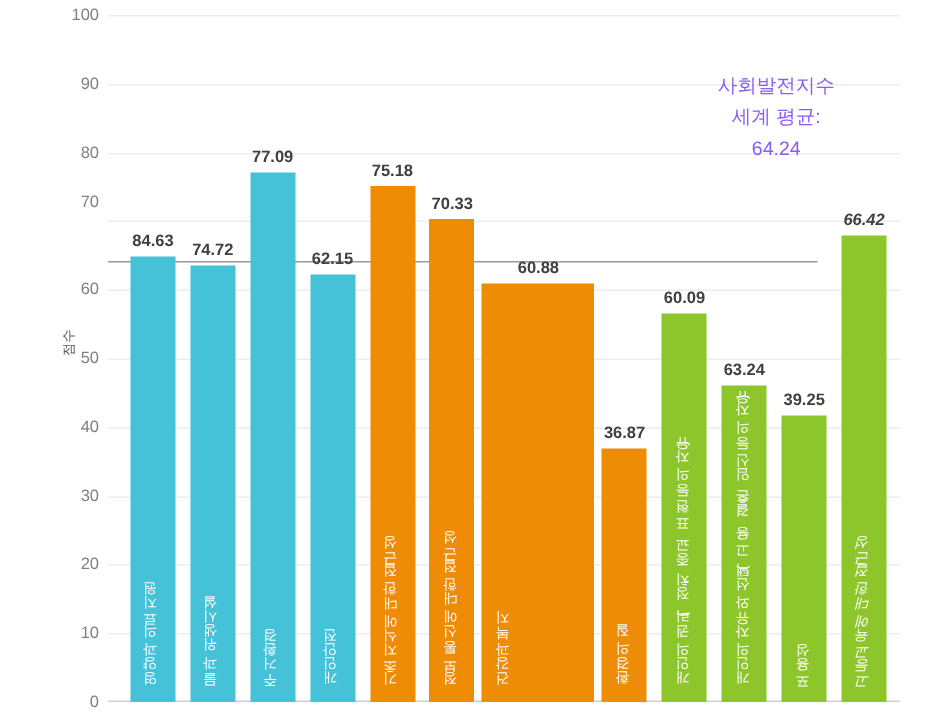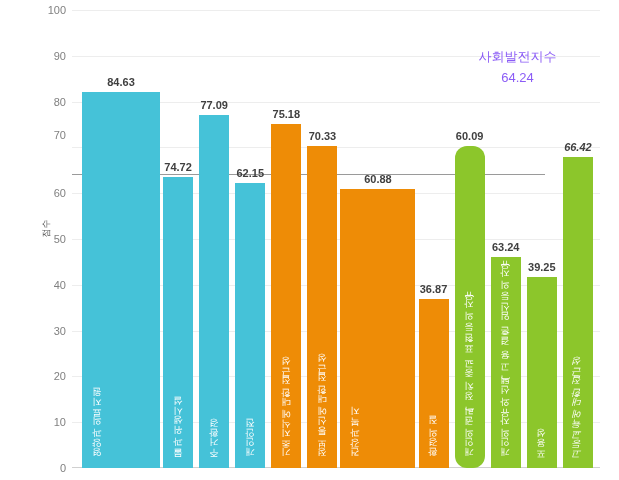--- a/index.html
+++ b/index.html
@@ -146,21 +146,21 @@
         <div class="gridline" style="top: 183.2px;"></div>
         <div class="gridline" style="top: 137.4px;"></div>
         <div class="gridline" style="top: 91.6px;"></div>
         <div class="gridline" style="top: 45.8px;"></div>
         <div class="gridline" style="top: 0px;"></div>
       </div>
     <div class="axis-line"></div>
     <div class="avg-line" id="avg-line" style="top: 163.781px;"></div>
     <div id="bars">
         <div class="bar-slot">
-          <div class="bar" style="height: 376px; background: rgb(69, 194, 216); padding-left: 48px;">
+          <div class="bar" style="height: 297px; background: rgb(69, 194, 216);">
             <div class="bar-value">84.63</div>
             <div class="lbl-wrap">
               <div class="lbl-rot">영양과 의료지원</div>
             </div>
           </div>
         </div>
         <div class="bar-slot">
           <div class="bar" style="height: 291px; background: rgb(69, 194, 216);">
             <div class="bar-value">74.72</div>
             <div class="lbl-wrap">
@@ -210,21 +210,21 @@
         </div>
         <div class="bar-slot">
           <div class="bar" style="height: 168.865px; background: rgb(238, 140, 6);">
             <div class="bar-value">36.87</div>
             <div class="lbl-wrap">
               <div class="lbl-rot">환경의 질</div>
             </div>
           </div>
         </div>
         <div class="bar-slot">
-          <div class="bar" style="height: 322px; background: rgb(140, 198, 43); border-radius: 12px;">
+          <div class="bar" style="height: 259px; background: rgb(140, 198, 43);">
             <div class="bar-value">60.09</div>
             <div class="lbl-wrap">
               <div class="lbl-rot">개인의 권리 (정치, 종교, 표현 등의 자유)</div>
             </div>
           </div>
         </div>
         <div class="bar-slot">
           <div class="bar" style="height: 211px; background: rgb(140, 198, 43);">
             <div class="bar-value">63.24</div>
             <div class="lbl-wrap">
@@ -246,16 +246,17 @@
             <div class="lbl-wrap">
               <div class="lbl-rot">고등교육에 대한 접근성</div>
             </div>
           </div>
         </div>
       </div>
   </div>
 
   <div id="annotation">
     <div>사회발전지수</div>
+    <div>세계 평균:</div>
     <div>64.24</div>
   </div>
 
 </div>
 
 </body></html>

